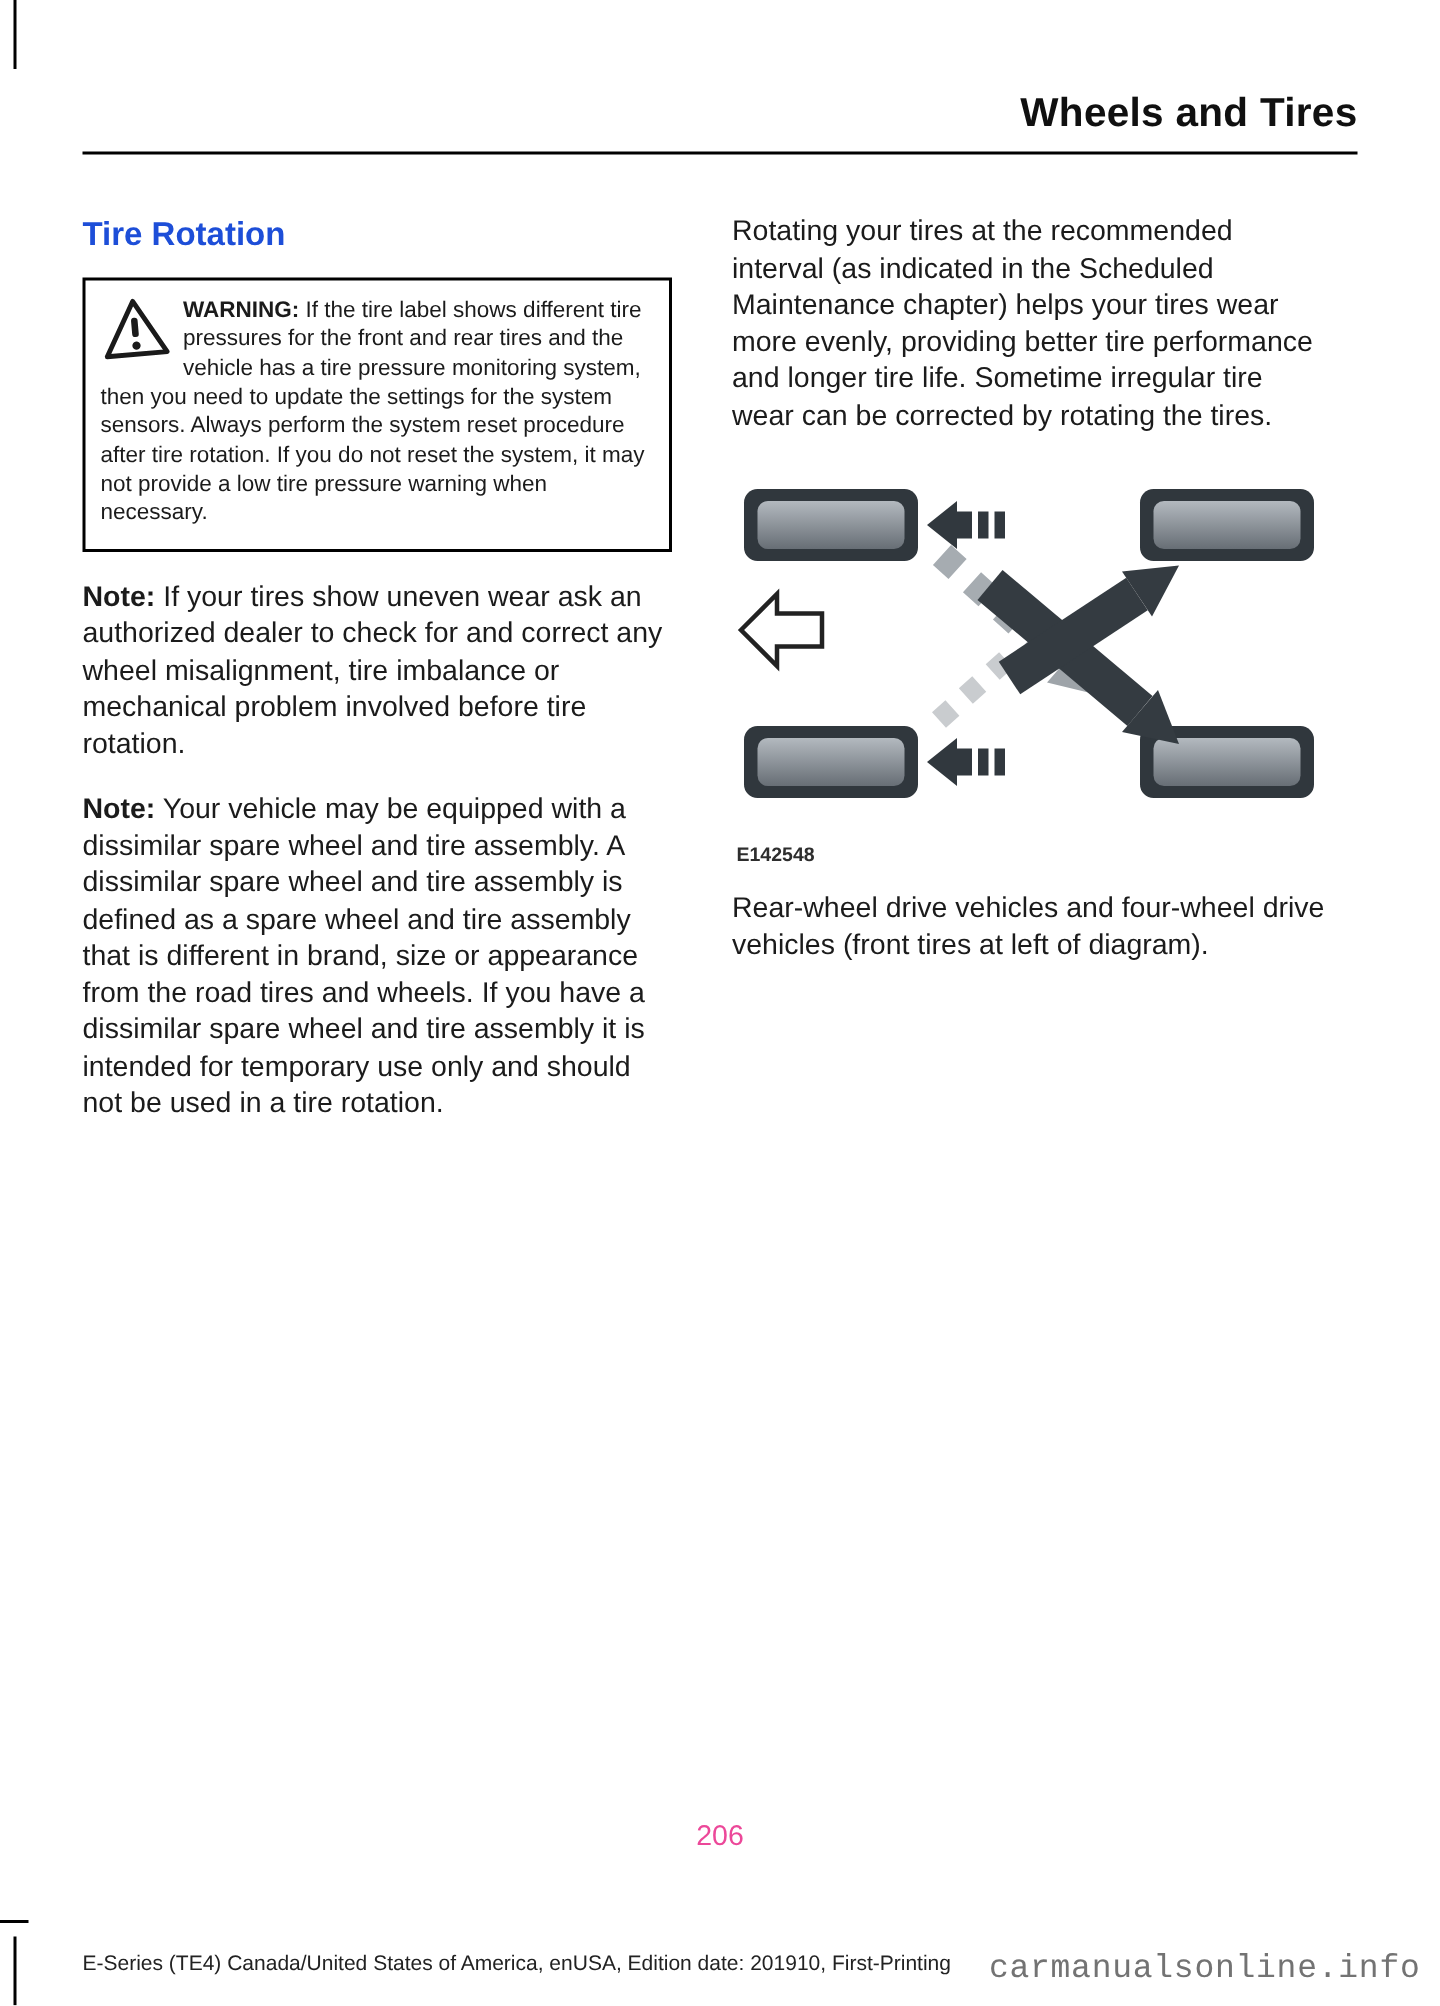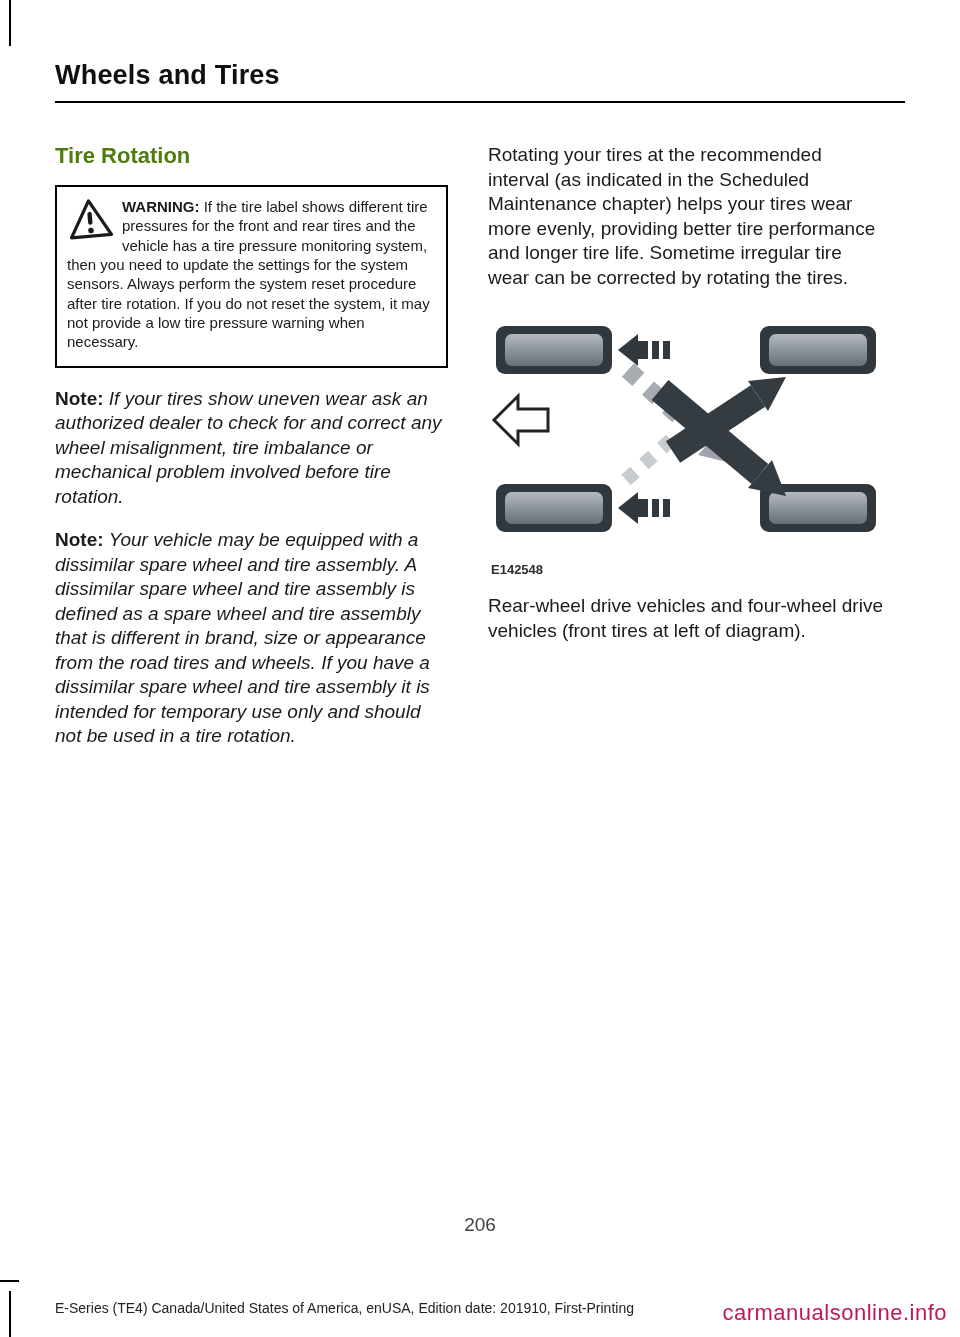--- a/index.html
+++ b/index.html
@@ -16,41 +16,41 @@
   
   .crop { position: absolute; background: #000; }
   .crop-tl-v { left: 9px; top: 0; width: 2px; height: 46px; }
   .crop-bl-v { left: 9px; top: 1291px; width: 2px; height: 46px; }
   .crop-bl-h { left: 0; top: 1280px; width: 19px; height: 2px; }
 
   .header-title {
     position: absolute;
     top: 60px; left: 55px; width: 850px;
     margin: 0;
-    text-align: left;
+    text-align: right;
     font-size: 27px;
     font-weight: bold;
     letter-spacing: 0.2px;
     color: #101010;
   }
   .header-rule {
     position: absolute;
     top: 101px; left: 55px;
     width: 850px; height: 2px;
     background: #000;
   }
 
   .col-left  { position: absolute; top: 143px; left: 55px;  width: 393px; }
   .col-right { position: absolute; top: 143px; left: 488px; width: 397px; }
 
   .section-title {
     margin: 0 0 16px 0;
     font-size: 22px;
     font-weight: bold;
-    color: #4d7c0f;
+    color: #1d4ed8;
   }
 
   .warning-box {
     border: 2px solid #000;
     padding: 10px 12px 14px 10px;
     font-size: 15px;
     line-height: 1.29;
   }
   .warning-icon {
     float: left;
@@ -59,54 +59,55 @@
     transform: rotate(-5deg);
   }
   .warning-label { font-weight: bold; }
 
   .note {
     margin: 19px 0 0 0;
     font-size: 19px;
     line-height: 1.29;
   }
   .note-label { font-weight: bold; font-style: normal; }
-  .note-text  { font-style: italic; }
+  .note-text  { }
 
   .intro { margin: 0; font-size: 19px; line-height: 1.29; }
 
   .figure { margin-top: 30px; }
   .figure svg { display: block; }
   .figure-id {
     margin: 4px 0 0 3px;
     font-size: 13px;
     font-weight: bold;
     color: #2e2e2e;
   }
 
   .caption { margin: 17px 0 0 0; font-size: 19px; line-height: 1.29; }
 
   .page-number {
     position: absolute;
     top: 1214px; left: 55px; width: 850px;
     text-align: center;
     font-size: 19px;
-    color: #404040;
+    color: #ec4899;
   }
   .footer-text {
     position: absolute;
     top: 1300px; left: 55px;
     font-size: 14px;
     color: #222222;
   }
   .watermark {
     position: absolute;
     top: 1300px; right: 13px;
     font-size: 22px;
     letter-spacing: 0.5px;
-    color: #be185d;
+    color: #737373;
+    font-family: Liberation Mono, monospace;
   }
 </style>
 </head>
 <body>
 
 <div class="page">
 
   <div class="crop crop-tl-v"></div>
   <div class="crop crop-bl-v"></div>
   <div class="crop crop-bl-h"></div>

